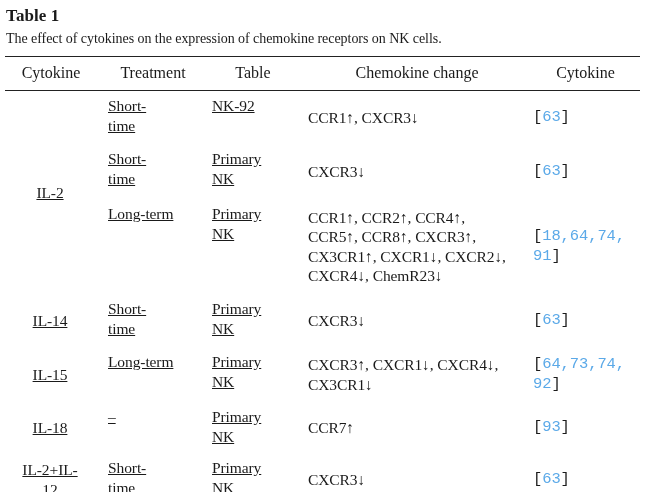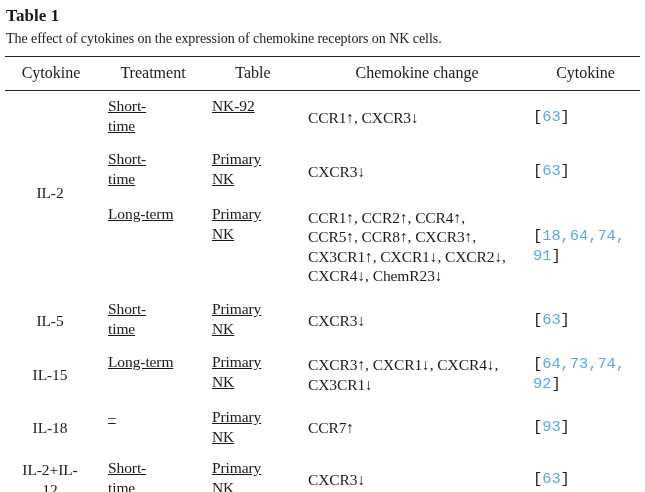--- a/index.html
+++ b/index.html
@@ -80,20 +80,21 @@
     line-height: 19.5px;
     padding: 4px 6px 4px 8px;
     vertical-align: middle;
     letter-spacing: -0.1px;
   }
 
   td.cell-cytokine {
     text-align: center;
     padding-left: 0;
     padding-right: 0;
+    text-decoration: underline;
   }
   td.cell-cytokine.span-mid { vertical-align: middle; }
 
   td.cell-treatment,
   td.cell-source {
     vertical-align: top;
     padding-top: 5px;
     text-decoration: underline;
   }
   td.cell-source { padding-left: 8px; }
@@ -188,21 +189,21 @@
 NK</td>
         <td class="cell-change">CCR1↑, CCR2↑, CCR4↑,
 CCR5↑, CCR8↑, CXCR3↑,
 CX3CR1↑, CXCR1↓, CXCR2↓,
 CXCR4↓, ChemR23↓</td>
         <td class="cell-reference"><span class="ref"><span class="brk">[</span><span class="num">18,64,74,
 91</span><span class="brk">]</span></span></td>
       </tr>
 
       <tr class="r-il12">
-        <td class="cell-cytokine">IL-5</td>
+        <td class="cell-cytokine">IL-14</td>
         <td class="cell-treatment" style="white-space: pre-line;">Short-
 time</td>
         <td class="cell-source" style="white-space: pre-line;">Primary
 NK</td>
         <td class="cell-change">CXCR3↓</td>
         <td class="cell-reference"><span class="ref"><span class="brk">[</span><span class="num">63</span><span class="brk">]</span></span></td>
       </tr>
 
       <tr class="r-il15">
         <td class="cell-cytokine">IL-15</td>

